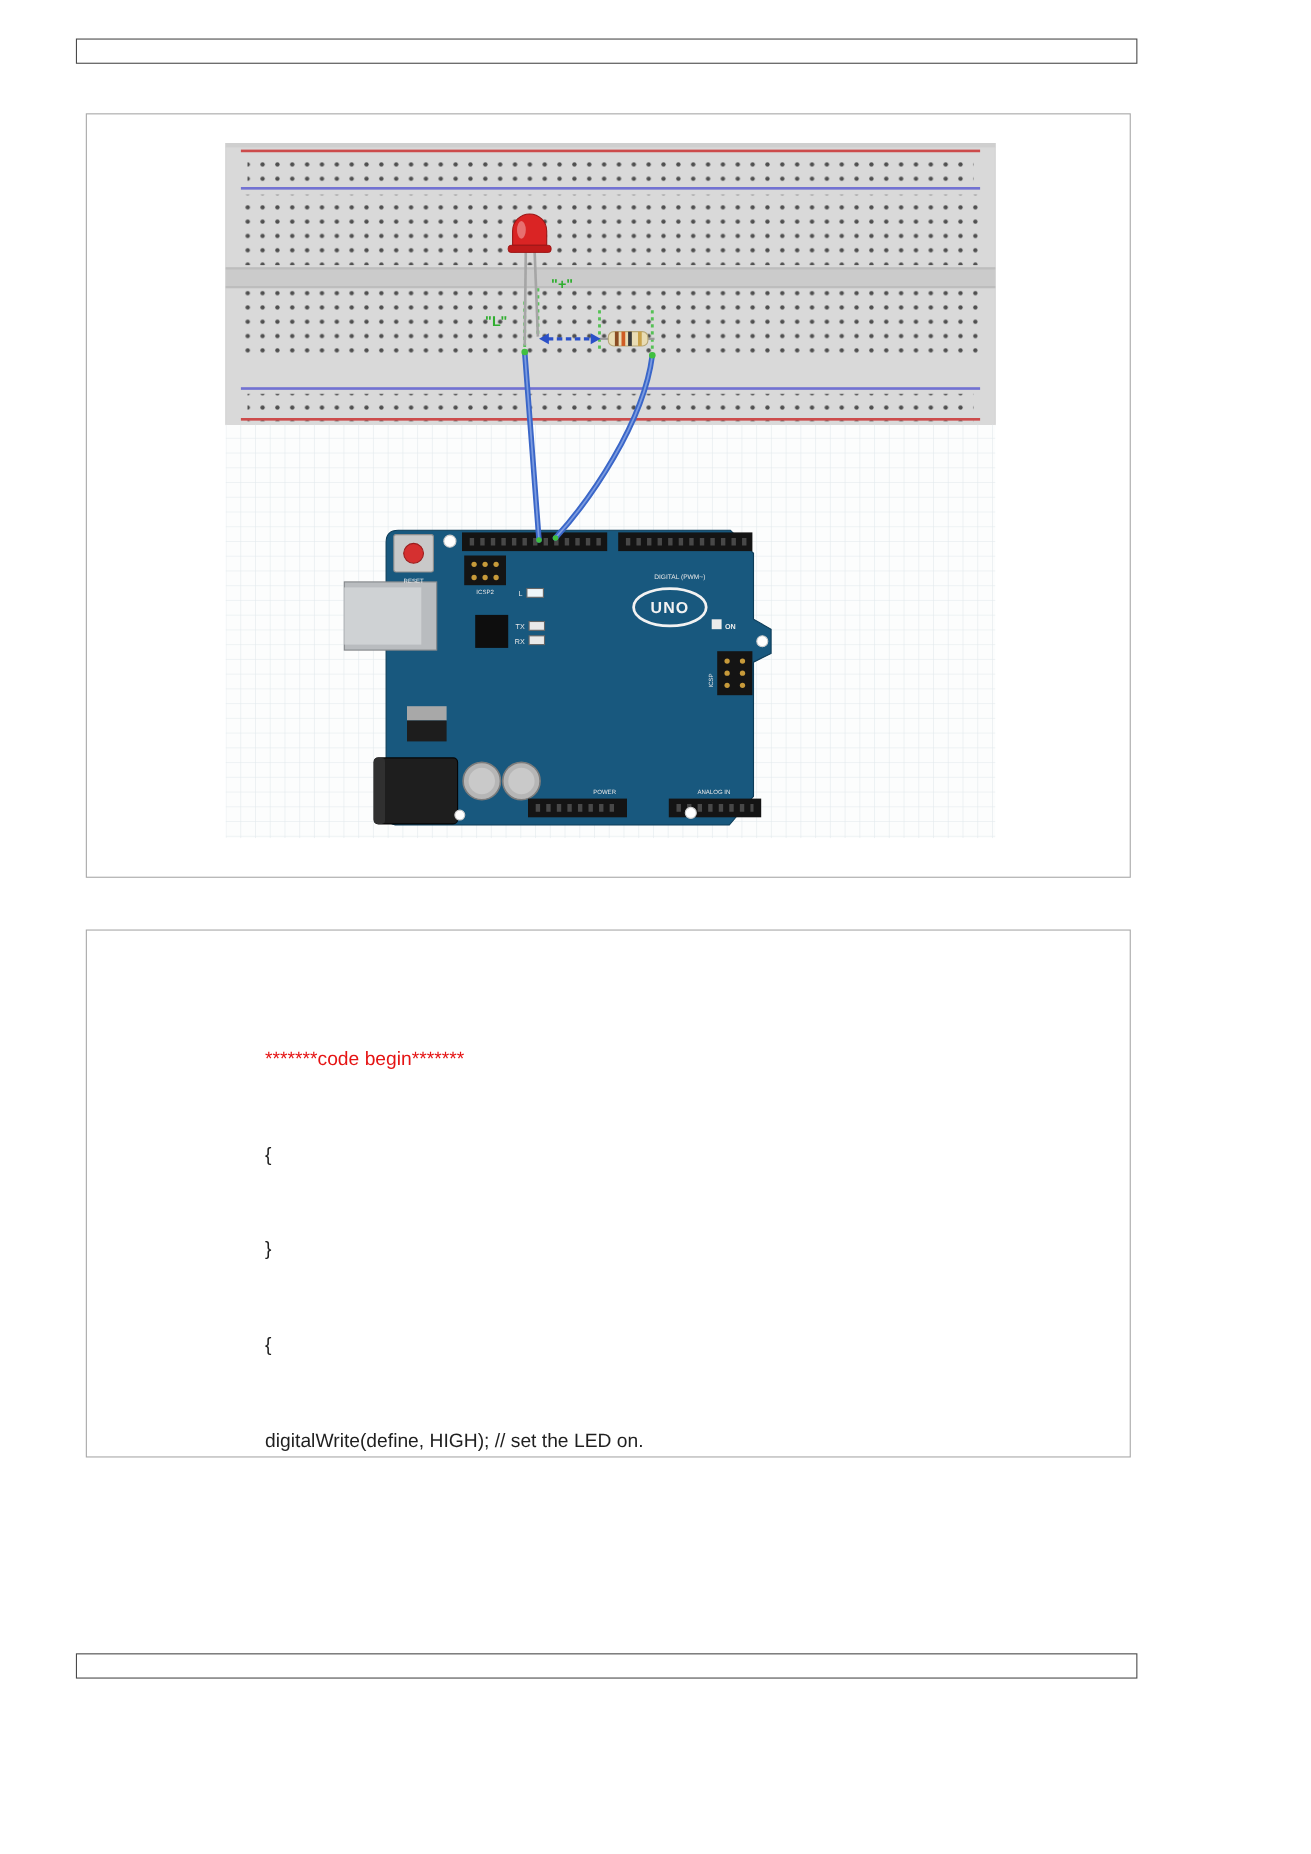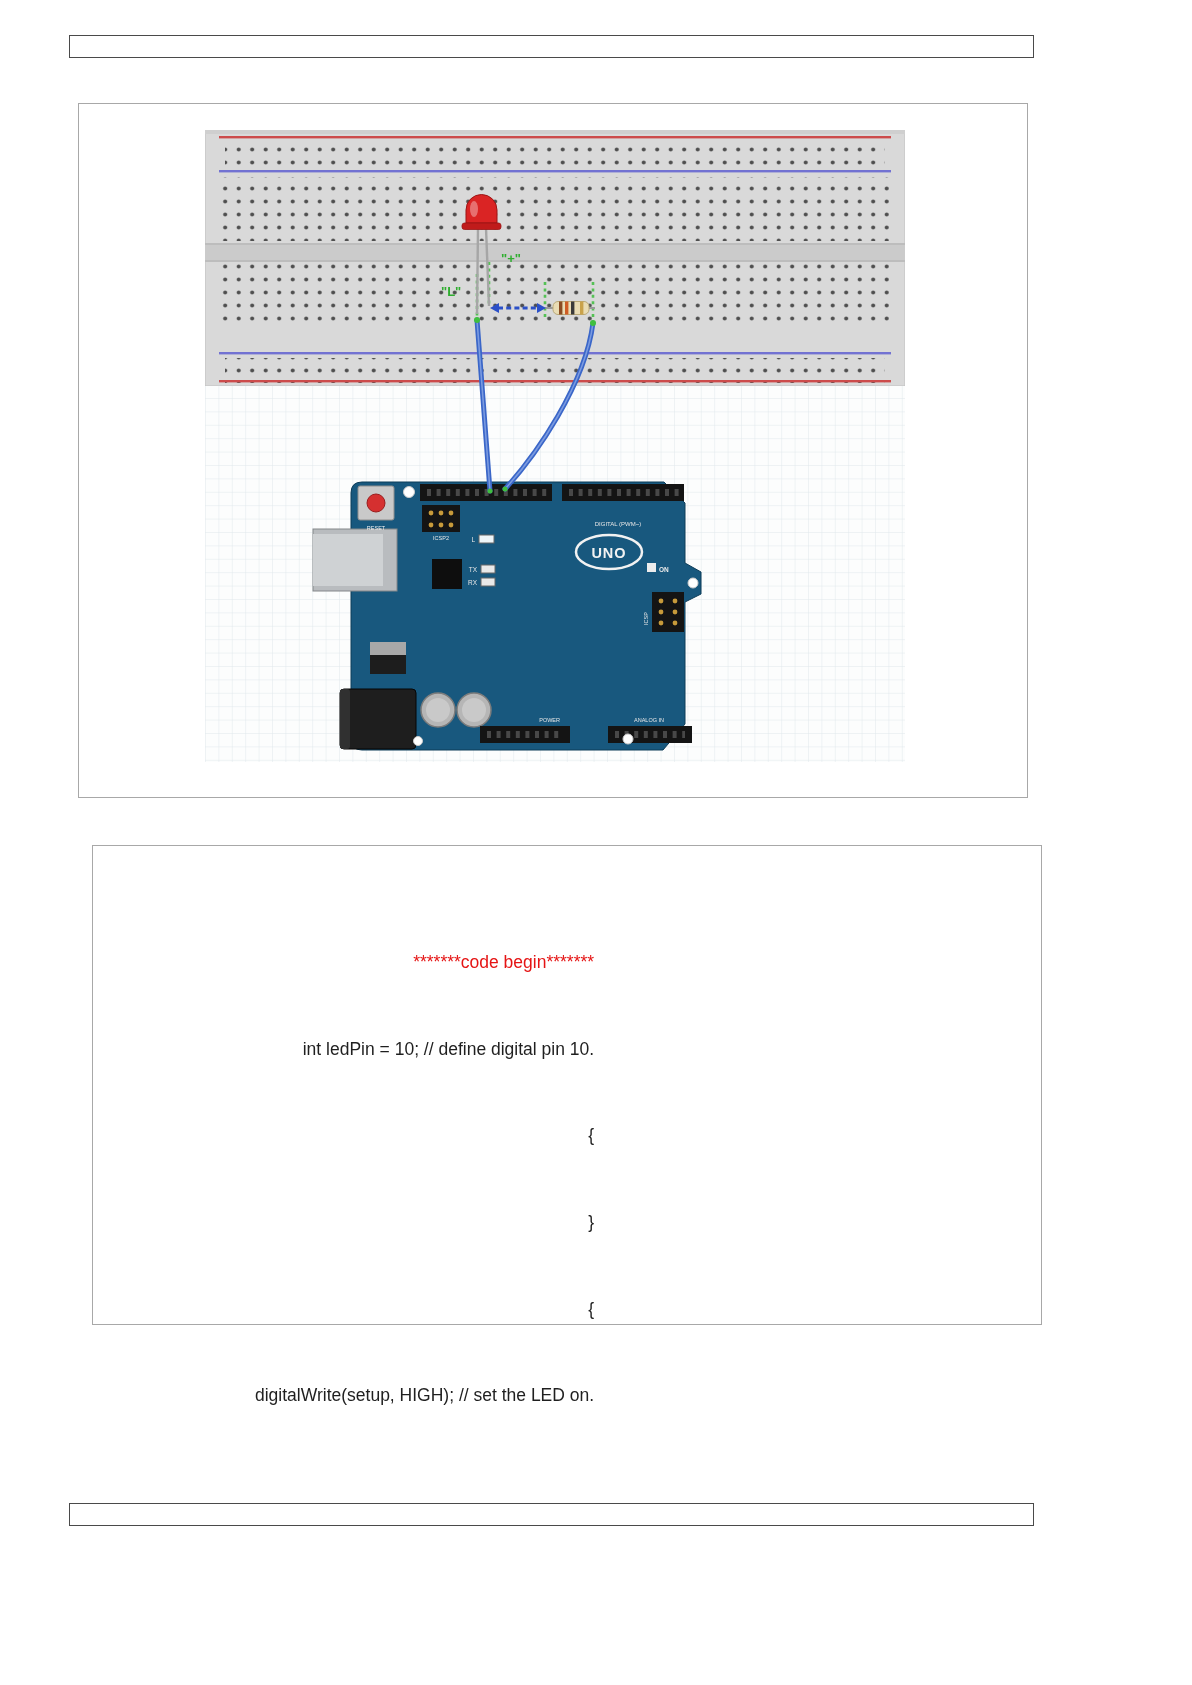--- a/index.html
+++ b/index.html
@@ -3,21 +3,21 @@
 <meta charset="utf-8">
 <style>
   html,body{margin:0;padding:0;background:#ffffff;}
   .page{position:relative;width:1192px;height:1685px;background:#ffffff;
         font-family:"Liberation Sans",sans-serif;overflow:hidden;}
   .frame{position:absolute;border:1px solid #4a4a4a;background:#ffffff;}
   .hdr{left:69px;top:35px;width:963px;height:21px;}
   .ftr{left:69px;top:1503px;width:963px;height:21px;}
   .panel{position:absolute;border:1px solid #a8a8a8;background:#ffffff;}
   .figure-panel{left:78px;top:103px;width:948px;height:693px;}
-  .code-panel{left:92px;top:845px;width:948px;height:478px;text-align:right;}
+  .code-panel{left:78px;top:845px;width:948px;height:478px;}
   .figure-svg{position:absolute;left:126px;top:26px;display:block;}
   .code-block{position:absolute;left:162px;top:44px;font-size:17.5px;
               line-height:28.9px;color:#1f1f1f;white-space:pre;}
   .code-line.red{color:#e51414;}
 </style>
 </head>
 <body>
 
 <div class="page">
 
@@ -179,25 +179,24 @@
         <circle cx="388" cy="193" r="3" fill="#3fbf3f" stroke="none"></circle>
         <circle cx="285" cy="361" r="2.5" fill="#3fbf3f" stroke="none"></circle>
         <circle cx="300" cy="359" r="2.5" fill="#3fbf3f" stroke="none"></circle>
       </g>
     </svg>
   </div>
 
   <div class="panel code-panel">
     <div class="code-block">
       <div class="code-line red">*******code begin*******</div>
-      <div class="code-line">int ledPin = 10; // define digital pin 10.</div>
       <div class="code-line">{</div>
       <div class="code-line">}</div>
       <div class="code-line">{</div>
-      <div class="code-line">digitalWrite(setup, HIGH); // set the LED on.</div>
+      <div class="code-line">digitalWrite(define, HIGH); // set the LED on.</div>
       
       
       
       
       
     </div>
   </div>
 
   <div class="frame ftr"></div>
 

